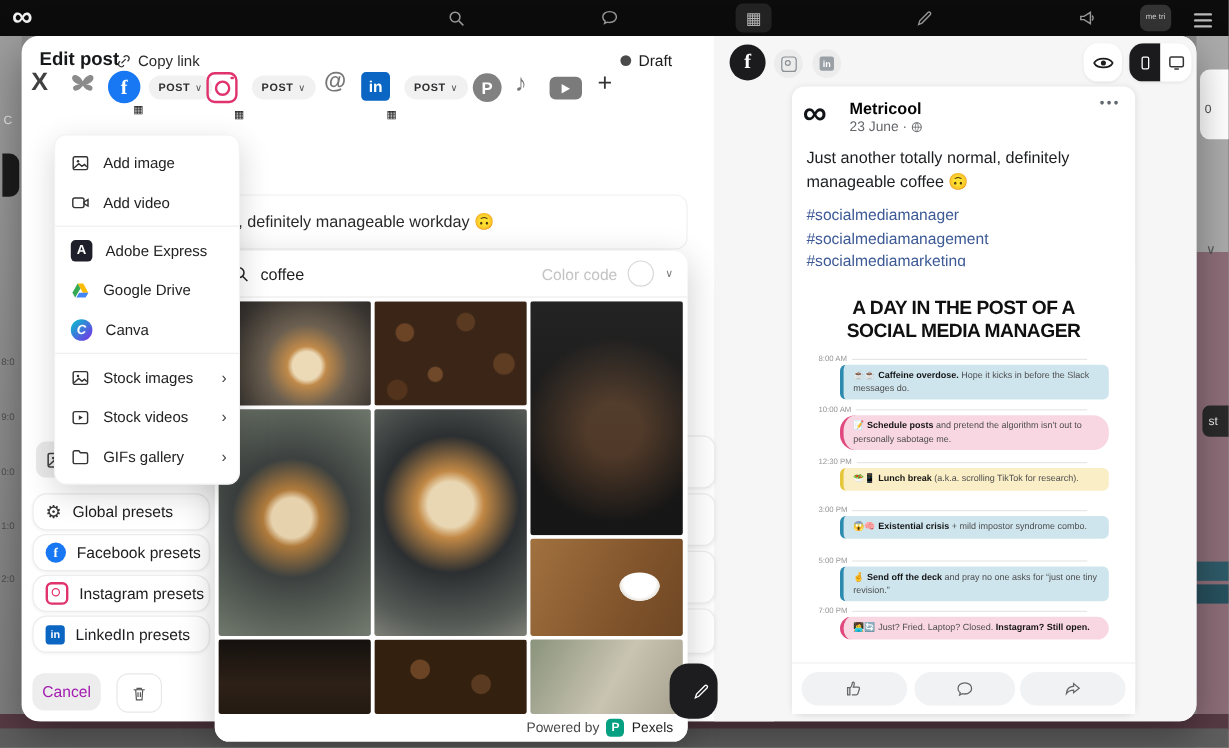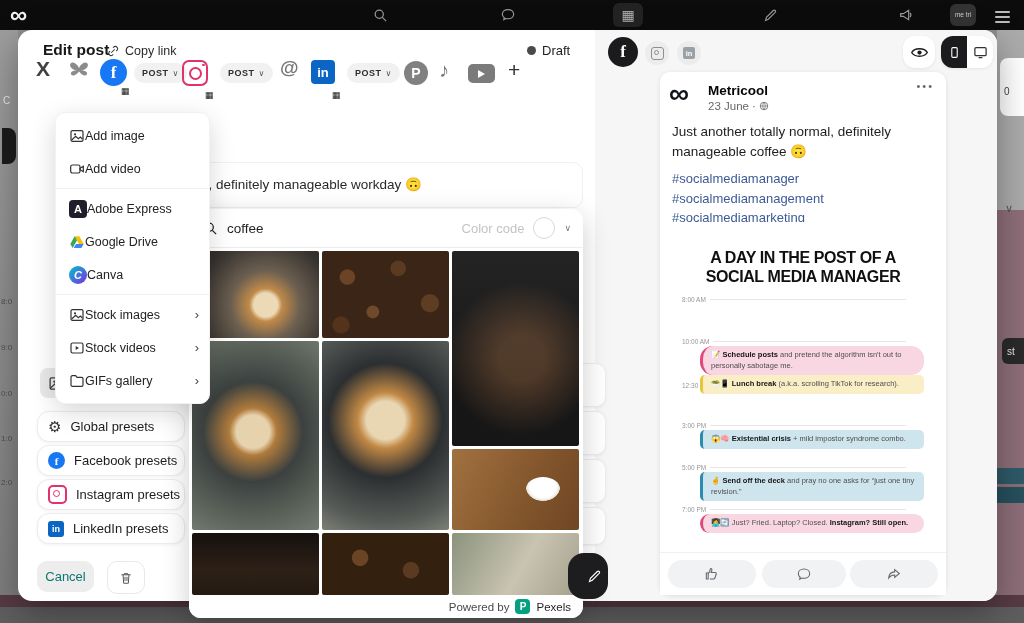--- a/index.html
+++ b/index.html
@@ -27,21 +27,21 @@
   .sr-chev{position:absolute;left:8px;top:172px;color:#555;font-size:11px;}
   .sr-dark{position:absolute;left:5px;top:308px;width:22px;height:26px;background:#2a2a2a;border-radius:6px 0 0 6px;
     color:#e8e8e8;font-size:10px;display:flex;align-items:center;padding-left:5px;box-sizing:border-box;}
   .sr-teal1{position:absolute;left:0;top:438px;width:27px;height:16px;background:#2e5a68;}
   .sr-teal2{position:absolute;left:0;top:457px;width:27px;height:16px;background:#27505e;}
   .band-maroon{position:absolute;left:0;top:595px;width:1024px;height:13px;background:#573a44;}
   .band-gray{position:absolute;left:0;top:607px;width:1024px;height:16px;background:#5e5e5e;}
   
   .modal{position:absolute;left:18px;top:30px;width:979px;height:571px;border-radius:14px;
     box-shadow:0 12px 34px rgba(0,0,0,.35);background:#fff;z-index:2;}
-  .panel-left{position:absolute;left:12px;top:0;width:577px;height:571px;background:#fff;border-radius:14px 0 0 14px;padding-left:48px;}
+  .panel-left{position:absolute;left:2px;top:0;width:577px;height:571px;background:#fff;border-radius:14px 0 0 14px;padding-left:48px;}
   .panel-right{position:absolute;left:577px;top:0;width:402px;height:571px;background:#f6f6f7;border-radius:0 14px 14px 0;overflow:hidden;}
   .ep-title{position:absolute;left:13px;top:11px;font-size:15.5px;font-weight:700;color:#17181a;}
   .copylink{position:absolute;left:76px;top:14px;display:flex;align-items:center;gap:5px;font-size:12.5px;color:#2c2c2e;cursor:pointer;}
   .draft{position:absolute;left:497px;top:13px;display:flex;align-items:center;gap:6px;font-size:13px;color:#1d1d1f;}
   .draft .dot{width:9px;height:9px;border-radius:50%;background:#4a4a4a;}
   
   .plat{position:absolute;top:27px;height:34px;}
   .x-logo{font-size:21px;font-weight:800;color:#414141;}
   .fb-circ{width:27px;height:27px;border-radius:50%;background:#1877F2;color:#fff;display:flex;align-items:center;justify-content:center;
     font-weight:800;font-size:17px;font-family:"Liberation Serif",serif;}
@@ -57,21 +57,21 @@
   .thr{font-size:19px;font-weight:700;color:#777;}
   .pin{width:24px;height:24px;border-radius:50%;background:#818181;color:#fff;font-weight:700;font-size:14px;
     display:flex;align-items:center;justify-content:center;}
   .tik{font-size:20px;font-weight:700;color:#757575;}
   .yt{width:27px;height:19px;background:#7b7b7b;border-radius:5px;display:flex;align-items:center;justify-content:center;}
   .yt i{display:block;width:0;height:0;border-left:7px solid #fff;border-top:4.5px solid transparent;border-bottom:4.5px solid transparent;}
   .plus{font-size:21px;color:#333;font-weight:400;}
   
   .menu{position:absolute;left:25px;top:82px;width:153px;background:#fff;border-radius:10px;z-index:40;
     box-shadow:0 8px 26px rgba(0,0,0,.16);padding:6px 0;border:1px solid #f2f2f2;}
-  .mi{height:33px;display:flex;align-items:center;padding:0 10px 0 13px;font-size:12.5px;color:#222;cursor:pointer;}
+  .mi{height:33px;display:flex;align-items:center;padding:0 10px 0 13px;gap:11px;font-size:12.5px;color:#222;cursor:pointer;}
   .mi .lab{flex:1;}
   .mi .chv{color:#444;font-size:13px;}
   .mdiv{height:1px;background:#efefef;margin:3px 0;}
   .ax-ic{width:18px;height:18px;border-radius:4px;background:#1f1f2b;color:#fff;font-size:11px;font-weight:800;
     display:flex;align-items:center;justify-content:center;}
   .cv-ic{width:18px;height:18px;border-radius:50%;background:linear-gradient(135deg,#00c4cc,#7d2ae8);color:#fff;
     font-size:11px;font-weight:700;font-style:italic;display:flex;align-items:center;justify-content:center;}
   
   .composer{position:absolute;left:160px;top:132px;width:393px;height:46px;background:#fff;border:1px solid #f0f0f0;
     border-radius:10px;z-index:5;font-size:13.5px;color:#2a2a2a;padding:13px 0 0 7px;box-sizing:border-box;}
@@ -114,21 +114,21 @@
     box-shadow:0 1px 3px rgba(0,0,0,.06);display:flex;align-items:center;gap:9px;padding-left:10px;box-sizing:border-box;cursor:pointer;}
   .presetbtn .lab{font-size:13px;color:#1d1d1f;}
   .gear{font-size:15px;color:#333;}
   .fb-mini{width:17px;height:17px;border-radius:50%;background:#1877F2;color:#fff;font-size:11px;font-weight:800;
     display:flex;align-items:center;justify-content:center;font-family:"Liberation Serif",serif;}
   .ig-mini{width:15px;height:15px;border:2px solid #E0326E;border-radius:5px;position:relative;}
   .ig-mini .c{position:absolute;left:3px;top:3px;width:5px;height:5px;border:1.5px solid #E0326E;border-radius:50%;}
   .li-mini{width:16px;height:16px;background:#0A66C2;border-radius:3px;color:#fff;font-size:9px;font-weight:700;
     display:flex;align-items:center;justify-content:center;}
   .cancel{position:absolute;left:7px;top:531px;width:57px;height:31px;background:#ededee;border-radius:10px;
-    display:flex;align-items:center;justify-content:center;font-size:13px;color:#0f766e;cursor:pointer;}
+    display:flex;align-items:center;justify-content:center;font-size:13px;color:#a21caf;cursor:pointer;}
   .trashbtn{position:absolute;left:77px;top:531px;width:36px;height:31px;background:#fff;border:1px solid #e8e8e8;
     border-radius:10px;display:flex;align-items:center;justify-content:center;cursor:pointer;}
   
   .net-fb{position:absolute;left:13px;top:7px;width:30px;height:30px;border-radius:50%;background:#1b1b1d;color:#fff;
     display:flex;align-items:center;justify-content:center;font-weight:800;font-size:17px;font-family:"Liberation Serif",serif;cursor:pointer;}
   .net-gray{position:absolute;top:11px;width:24px;height:24px;border-radius:50%;background:#ececed;display:flex;
     align-items:center;justify-content:center;cursor:pointer;}
   .ig-sm{width:11px;height:11px;border:1.5px solid #8a8f94;border-radius:3px;position:relative;}
   .ig-sm::after{content:"";position:absolute;left:2.5px;top:2.5px;width:3px;height:3px;border:1.2px solid #8a8f94;border-radius:50%;}
   .li-sm{width:12px;height:12px;background:#99a0a6;border-radius:2px;color:#fff;font-size:7.5px;font-weight:700;
@@ -487,34 +487,37 @@
         <div class="mc-tags">#socialmediamanager #socialmediamanagement #socialmediamarketing</div>
 
         <div class="info">
           <div class="inf-t" style="top:27px">A DAY IN THE POST OF A</div>
           <div class="inf-t" style="top:46px">SOCIAL MEDIA MANAGER</div>
 
           <div class="tl-time" style="top:74px">
               <span>8:00 AM</span>
               <i></i>
             </div>
+          <div class="tl-card cb" style="top:82px">
+            <span>☕☕</span>
+            <span></span><b>Caffeine overdose.</b><span> Hope it kicks in before the Slack messages do.</span></div>
 
           <div class="tl-time" style="top:116px">
               <span>10:00 AM</span>
               <i></i>
             </div>
           <div class="tl-card cp" style="top:124px">
             <span>📝</span>
             <span></span><b>Schedule posts</b><span> and pretend the algorithm isn't out to personally sabotage me.</span></div>
 
           <div class="tl-time" style="top:160px">
               <span>12:30 PM</span>
               <i></i>
             </div>
-          <div class="tl-card cy" style="top:153px">
+          <div class="tl-card cy" style="top:168px">
             <span>🥗📱</span>
             <span></span><b>Lunch break</b><span> (a.k.a. scrolling TikTok for research).</span></div>
 
           <div class="tl-time" style="top:200px">
               <span>3:00 PM</span>
               <i></i>
             </div>
           <div class="tl-card cb" style="top:208px">
             <span>😱🧠</span>
             <span></span><b>Existential crisis</b><span> + mild impostor syndrome combo.</span></div>

